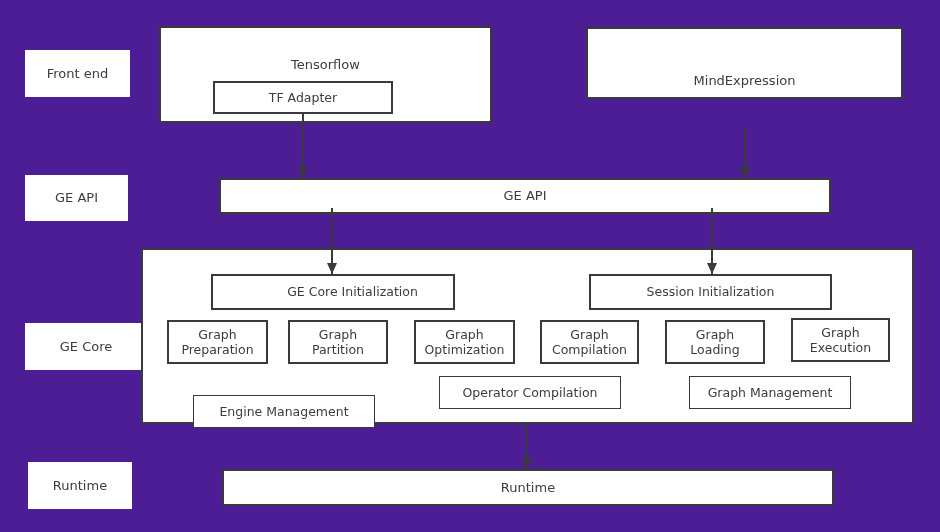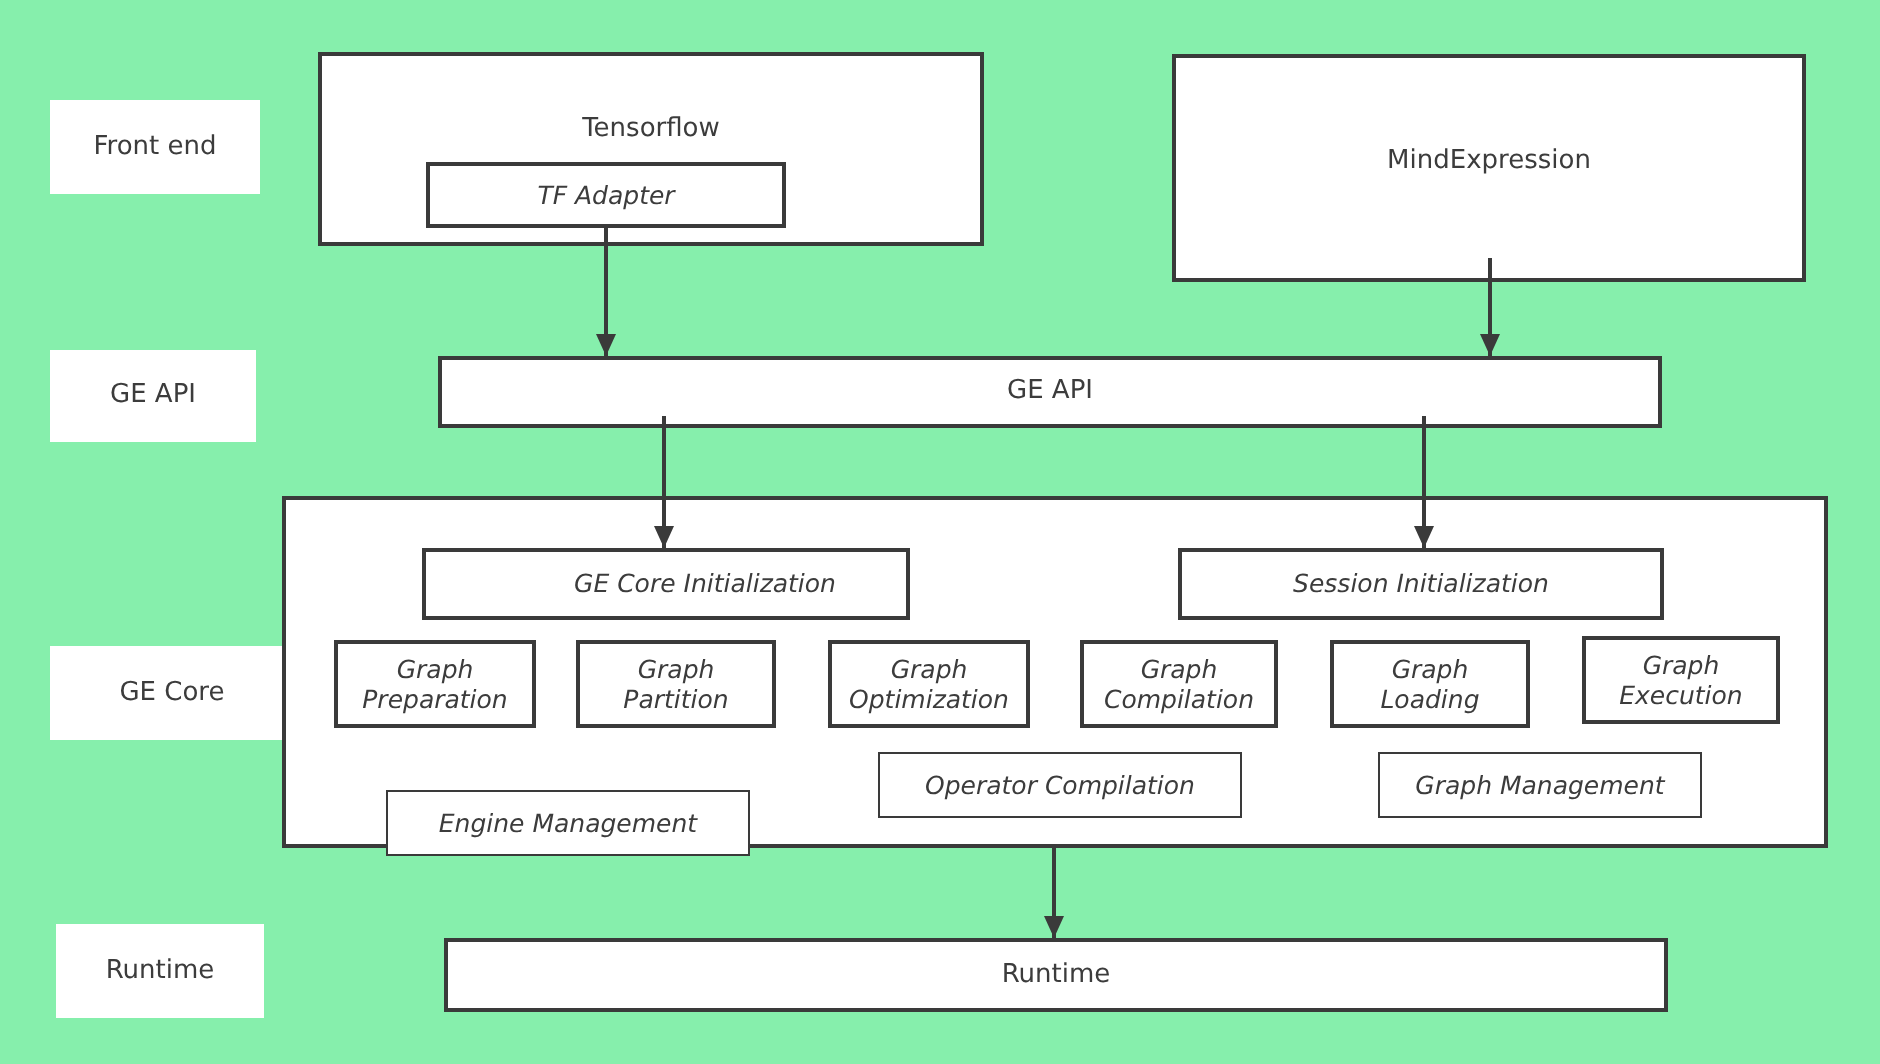--- a/index.html
+++ b/index.html
@@ -4,21 +4,21 @@
 <style>
   html, body {
     margin: 0;
     padding: 0;
     background: #000000;
   }
   #canvas {
     position: relative;
     width: 940px;
     height: 532px;
-    background: #86efac;
+    background: #4c1d95;
     font-family: "DejaVu Sans", "Liberation Sans", sans-serif;
     overflow: hidden;
   }
 
   
   .box {
     position: absolute;
     box-sizing: border-box;
     background: #ffffff;
     color: #3c3c3c;
@@ -44,21 +44,20 @@
   }
   .group > .group-title {
     font-size: 13px;
     color: #3c3c3c;
   }
 
   
   .node {
     border: 2px solid #3a3a3a;
     font-size: 12.5px;
-    font-style: italic;
   }
   .node.thin { border-width: 1.5px; }
 
   .bar {
     border: 2px solid #3a3a3a;
     font-size: 13px;
   }
 
   
   .conn {
@@ -102,21 +101,21 @@
     <span>Runtime</span>
   </div>
 
   <div class="box group" style="left:159px; top:26px; width:333px; height:97px; padding-top:29px;">
     <span class="group-title">Tensorflow</span>
   </div>
   <div class="box node" style="left:213px; top:81px; width:180px; height:33px;">
     <span>TF Adapter</span>
   </div>
 
-  <div class="box group" style="left:586px; top:27px; width:317px; height:114px; padding-top:44px;">
+  <div class="box group" style="left:586px; top:27px; width:317px; height:72px; padding-top:44px;">
     <span class="group-title">MindExpression</span>
   </div>
 
   <div class="box bar" style="left:219px; top:178px; width:612px; height:36px;">
     <span>GE API</span>
   </div>
 
   <div class="box group" style="left:141px; top:248px; width:773px; height:176px;"></div>
 
   <div class="box node" style="left:211px; top:274px; width:244px; height:36px;padding-left:39px;">

